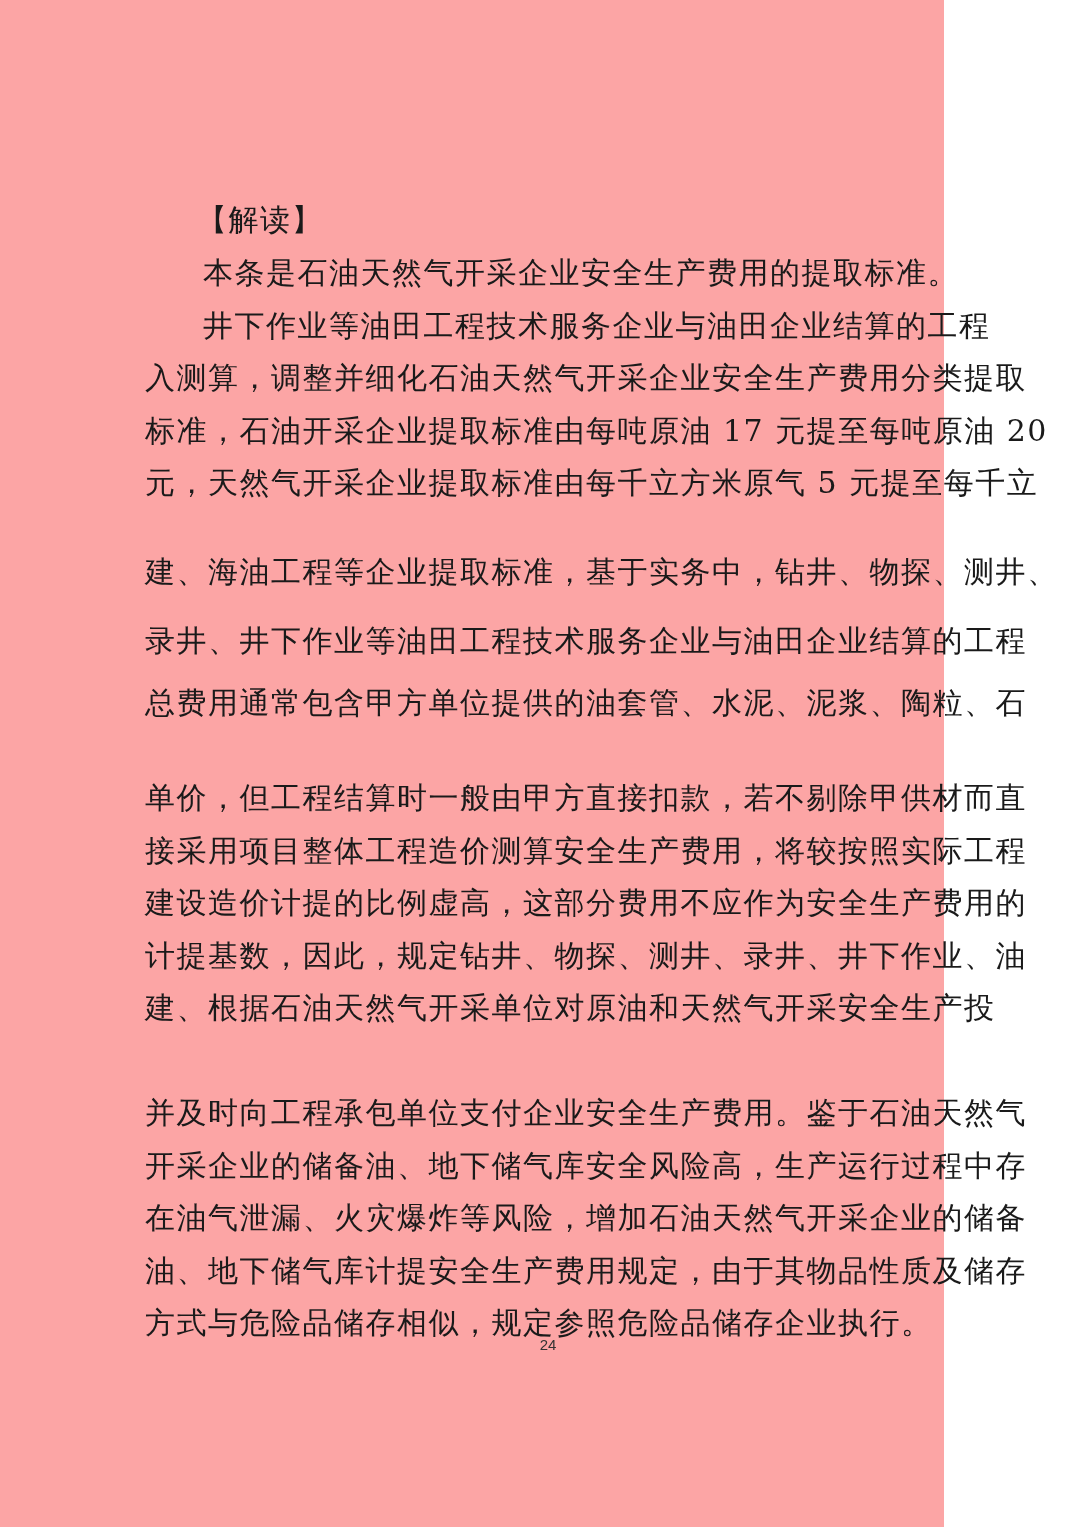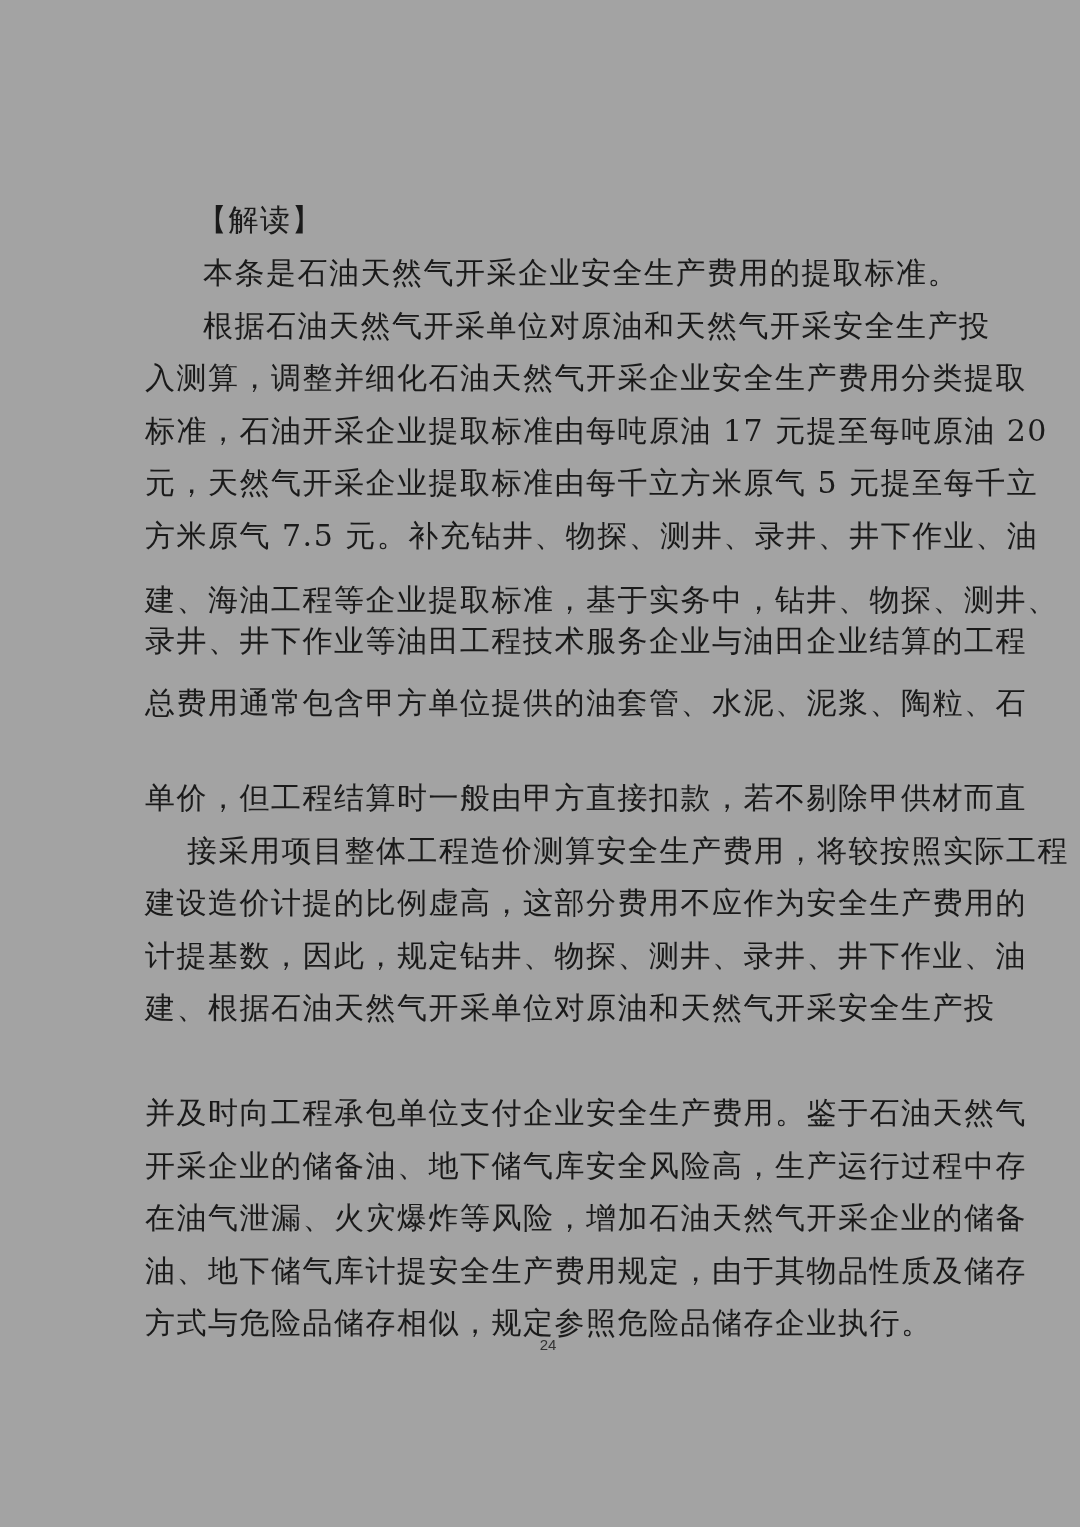--- a/index.html
+++ b/index.html
@@ -1,17 +1,17 @@
 <!DOCTYPE html>
 <html><head>
 <meta charset="utf-8">
 <style>
   html, body { margin: 0; padding: 0; background: #ffffff; }
   body { width: 1080px; height: 1527px; position: relative; overflow: hidden; }
-  .page { position: absolute; left: 0; top: 0; width: 1080px; height: 1527px; background: #a3a3a3; }
+  .page { position: absolute; left: 0; top: 0; width: 944px; height: 1527px; background: #fca5a5; }
   .line {
     position: absolute;
     left: 145px;
     width: 800px;
     font-family: "DejaVu Serif", "Liberation Serif", serif;
     font-size: 30px;
     color: #1a1a1a;
     white-space: nowrap;
     letter-spacing: 1.5px;
     line-height: 36px;
@@ -29,30 +29,29 @@
   }
 </style>
 </head>
 <body>
 
 <div class="page">
   <div class="line" style="top:202px; left:197px;">【解读】</div>
 
   <div class="line" style="top:255px; left:203px;">本条是石油天然气开采企业安全生产费用的提取标准。</div>
 
-  <div class="line justify" style="top:308px; left:203px; width:742px;">根据石油天然气开采单位对原油和天然气开采安全生产投</div>
+  <div class="line justify" style="top:308px; left:203px; width:742px;">井下作业等油田工程技术服务企业与油田企业结算的工程</div>
   <div class="line justify" style="top:360px;">入测算，调整并细化石油天然气开采企业安全生产费用分类提取</div>
   <div class="line justify" style="top:413px;">标准，石油开采企业提取标准由每吨原油 17 元提至每吨原油 20</div>
   <div class="line justify" style="top:465px;">元，天然气开采企业提取标准由每千立方米原气 5 元提至每千立</div>
-  <div class="line justify" style="top:518px;">方米原气 7.5 元。补充钻井、物探、测井、录井、井下作业、油</div>
-  <div class="line justify" style="top:554px;margin-top:28px;">建、海油工程等企业提取标准，基于实务中，钻井、物探、测井、</div>
+  <div class="line justify" style="top:554px;">建、海油工程等企业提取标准，基于实务中，钻井、物探、测井、</div>
   <div class="line justify" style="top:623px;">录井、井下作业等油田工程技术服务企业与油田企业结算的工程</div>
   <div class="line justify" style="top:675px;margin-top:10px;">总费用通常包含甲方单位提供的油套管、水泥、泥浆、陶粒、石</div>
   <div class="line justify" style="top:780px;">单价，但工程结算时一般由甲方直接扣款，若不剔除甲供材而直</div>
-  <div class="line justify" style="top:833px;margin-left:42px;">接采用项目整体工程造价测算安全生产费用，将较按照实际工程</div>
+  <div class="line justify" style="top:833px;">接采用项目整体工程造价测算安全生产费用，将较按照实际工程</div>
   <div class="line justify" style="top:885px;">建设造价计提的比例虚高，这部分费用不应作为安全生产费用的</div>
   <div class="line justify" style="top:938px;">计提基数，因此，规定钻井、物探、测井、录井、井下作业、油</div>
   <div class="line justify" style="top:990px;">建、根据石油天然气开采单位对原油和天然气开采安全生产投</div>
   <div class="line justify" style="top:1095px;">并及时向工程承包单位支付企业安全生产费用。鉴于石油天然气</div>
   <div class="line justify" style="top:1148px;">开采企业的储备油、地下储气库安全风险高，生产运行过程中存</div>
   <div class="line justify" style="top:1200px;">在油气泄漏、火灾爆炸等风险，增加石油天然气开采企业的储备</div>
   <div class="line justify" style="top:1253px;">油、地下储气库计提安全生产费用规定，由于其物品性质及储存</div>
   <div class="line" style="top:1305px;">方式与危险品储存相似，规定参照危险品储存企业执行。</div>
 
   <div class="page-number">24</div>

